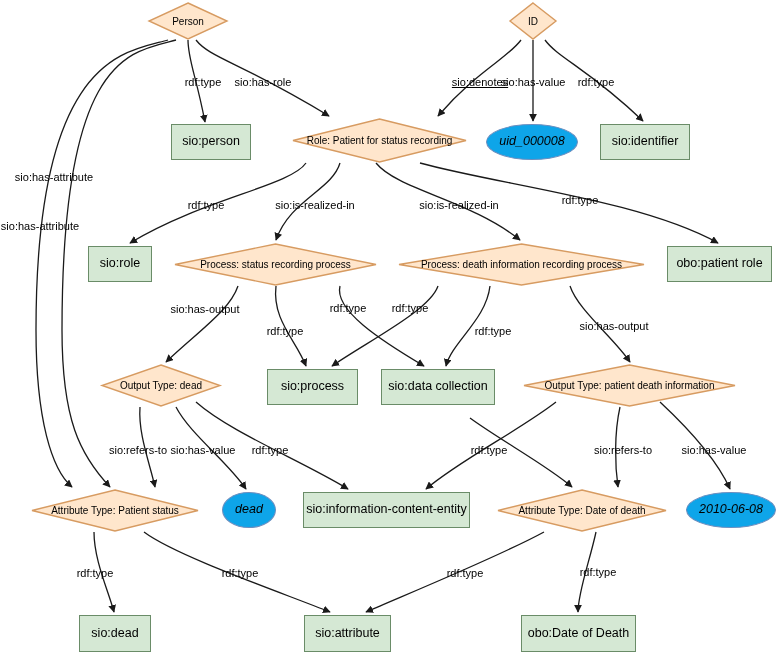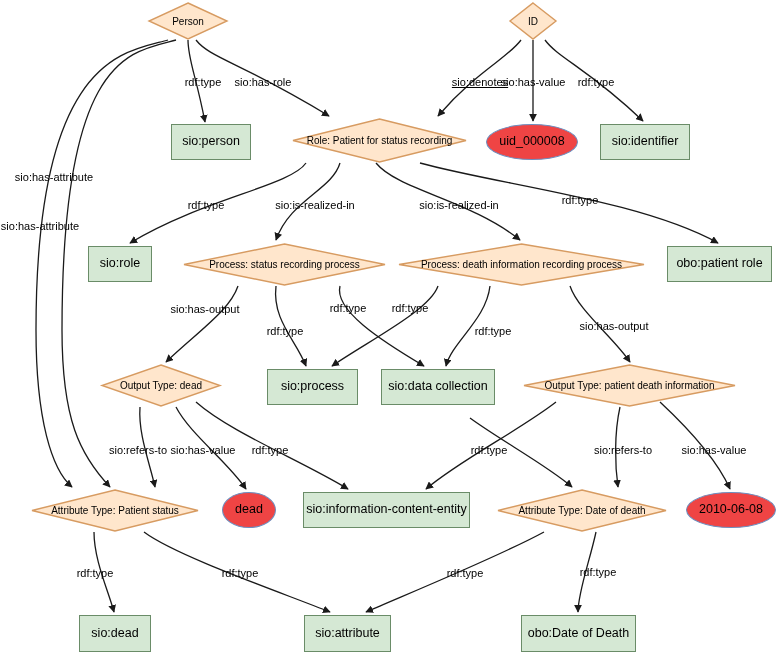--- a/index.html
+++ b/index.html
@@ -3,21 +3,21 @@
 <meta charset="utf-8">
 <style>
   html,body{margin:0;padding:0;background:#ffffff;}
   body{font-family:"Liberation Sans","DejaVu Sans",sans-serif;}
   #canvas{position:relative;width:778px;height:652px;overflow:hidden;background:#fff;}
   #edges{position:absolute;left:0;top:0;width:778px;height:652px;}
   .node{position:absolute;display:flex;align-items:center;justify-content:center;
         box-sizing:border-box;text-align:center;color:#000;font-size:12.5px;
         line-height:1.1;letter-spacing:0px;white-space:nowrap;}
   .rect{background:#d5e8d4;border:1.4px solid #6a8c68;}
-  .ellipse{background:#ef4444;border:1.4px solid #6c8ebf;border-radius:50%;}
+  .ellipse{background:#0ea5e9;border:1.4px solid #6c8ebf;border-radius:50%;font-style:italic;}
   .diamond-wrap{position:absolute;}
   .diamond-wrap svg{position:absolute;left:0;top:0;overflow:visible;}
   .diamond-label{position:absolute;left:0;top:0;width:100%;height:100%;
         display:flex;align-items:center;justify-content:center;
         font-size:10px;color:#000;white-space:nowrap;}
   .elabel{position:absolute;font-size:11px;color:#000;white-space:nowrap;
         transform:translate(-50%,-50%);background:transparent;}
 </style>
 </head>
 <body>
@@ -115,21 +115,21 @@
       </div>
       <div class="node ellipse" style="left: 486px; top: 124px; width: 92px; height: 36px;">
         <span>uid_000008</span>
       </div>
       <div class="node rect" style="left: 600px; top: 124px; width: 90px; height: 36px;">
         <span>sio:identifier</span>
       </div>
       <div class="node rect" style="left: 88px; top: 246px; width: 64px; height: 36px;">
         <span>sio:role</span>
       </div>
-      <div class="diamond-wrap" style="left: 183px; top: 243px; width: 203px; height: 43px;">
+      <div class="diamond-wrap" style="left: 174px; top: 243px; width: 203px; height: 43px;">
         <svg width="203" height="43" viewBox="0 0 203 43">
           <polygon points="101.5,1 202,21.5 101.5,42 1,21.5" fill="#ffe6cc" stroke="#d79b61" stroke-width="1.4"></polygon>
         </svg>
         <div class="diamond-label">Process: status recording process</div>
       </div>
       <div class="diamond-wrap" style="left: 398px; top: 243px; width: 247px; height: 43px;">
         <svg width="247" height="43" viewBox="0 0 247 43">
           <polygon points="123.5,1 246,21.5 123.5,42 1,21.5" fill="#ffe6cc" stroke="#d79b61" stroke-width="1.4"></polygon>
         </svg>
         <div class="diamond-label">Process: death information recording process</div>

